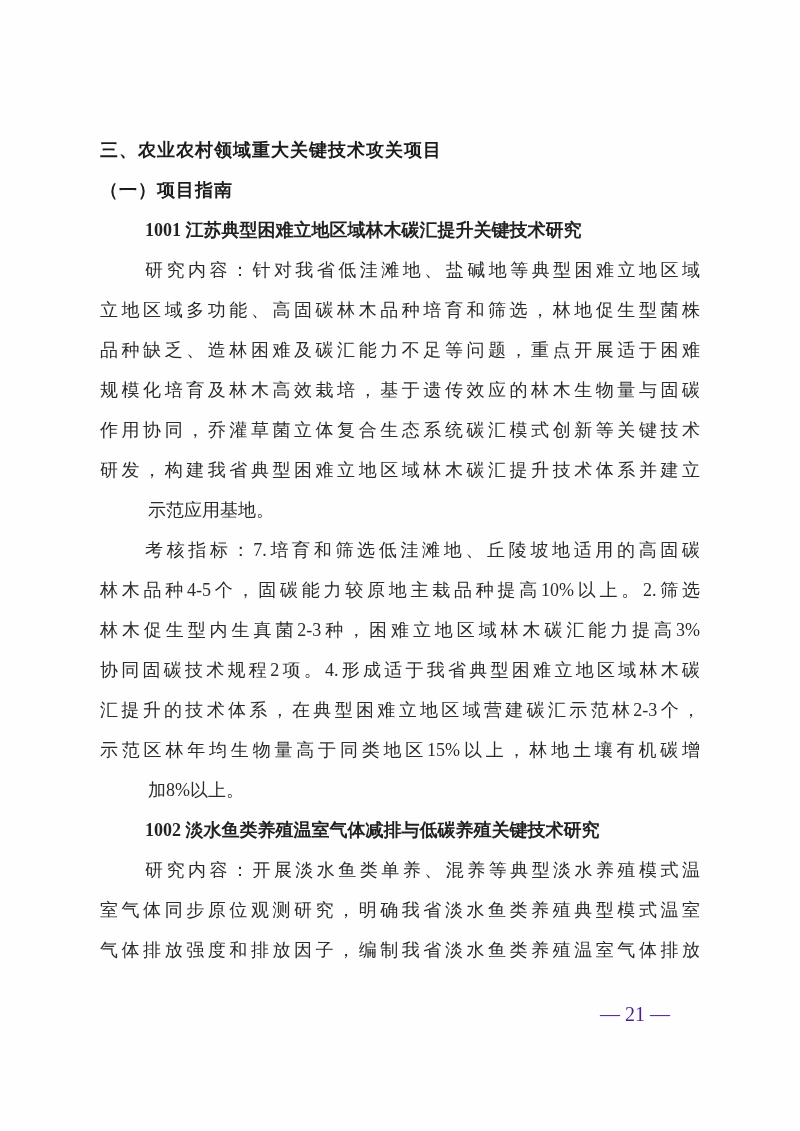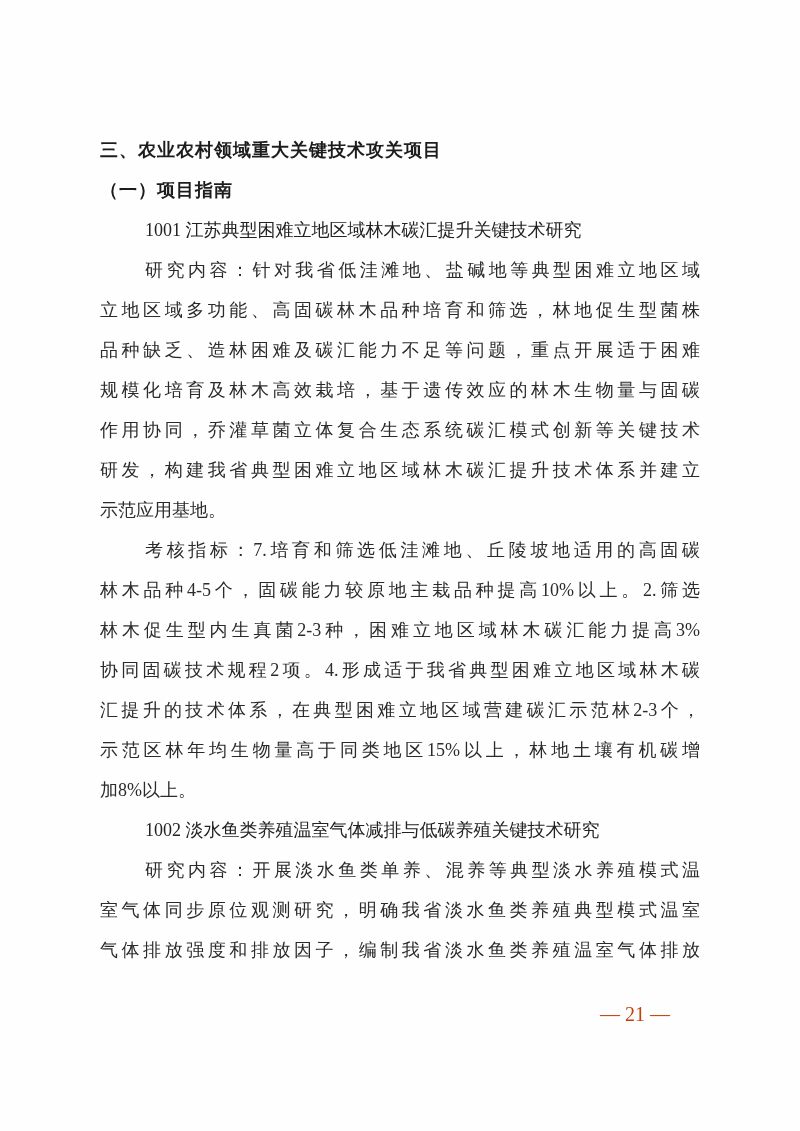--- a/index.html
+++ b/index.html
@@ -31,48 +31,49 @@
     height: 40px;
     line-height: 40px;
     font-size: 18px;
     text-align: justify;
     text-align-last: justify;
     overflow: visible;
   }
   .line.last {
     text-align: center;
     text-align-last: left;
+    margin-left: 48px;
   }
   .indent {
     padding-left: 45px;
   }
   .h-sans {
     font-family: "Liberation Sans", sans-serif;
     font-weight: bold;
     color: #1c1c1c;
     text-align: left;
     text-align-last: left;
     white-space: nowrap;
     letter-spacing: 1px;
   }
   .title-line {
-    font-weight: normal;
+    font-weight: bold;
     color: #222222;
     text-align: left;
     text-align-last: left;
     white-space: nowrap;
   }
   .page-number {
     position: absolute;
     left: 600px;
     top: 1000px;
     height: 28px;
     line-height: 28px;
     font-size: 20px;
-    color: #c2410c;
+    color: #4c1d95;
     white-space: nowrap;
   }
 </style>
 </head>
 <body>
 
 <div class="page">
   <div class="content">
 
     <div class="line h-sans">三、农业农村领域重大关键技术攻关项目</div>

